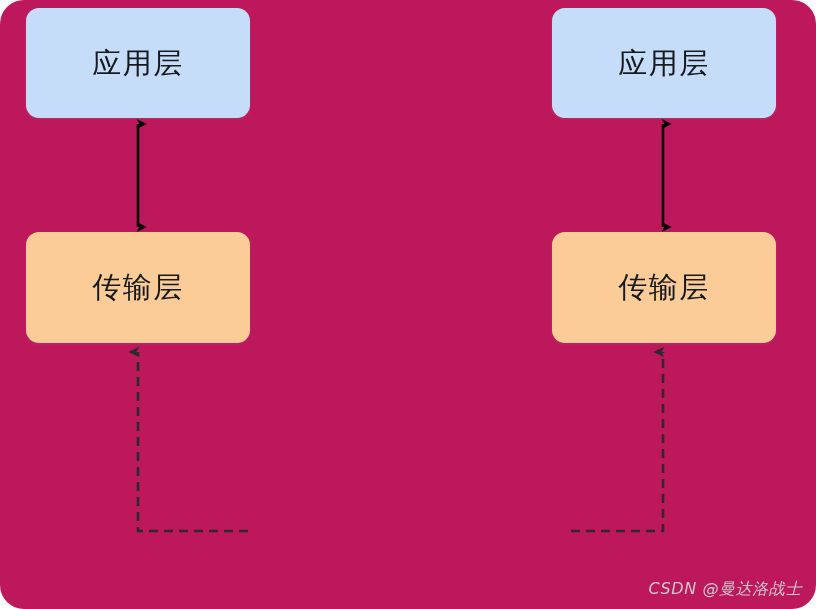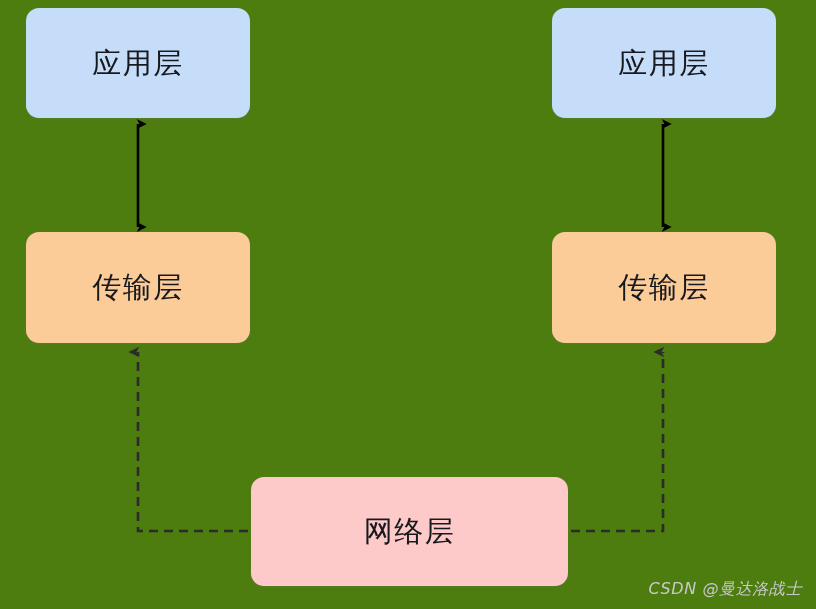--- a/index.html
+++ b/index.html
@@ -10,21 +10,22 @@
   body {
     width: 816px;
     height: 609px;
     font-family: "Liberation Sans", "DejaVu Sans", sans-serif;
     overflow: hidden;
   }
   #canvas {
     position: relative;
     width: 816px;
     height: 609px;
-    background: #4d7c0f;
+    background: #be185d;
+    border-radius: 24px;
   }
   .node {
     position: absolute;
     display: flex;
     align-items: center;
     justify-content: center;
     border-radius: 13px;
     box-sizing: border-box;
     box-shadow: 0 1px 3px rgba(140,140,160,0.18);
   }
@@ -103,19 +104,16 @@
   </div>
 
   <div class="node" id="app-right">
     <span class="node-label">应用层</span>
   </div>
 
   <div class="node" id="trans-right">
     <span class="node-label">传输层</span>
   </div>
 
-  <div class="node" id="net">
-    <span class="node-label">网络层</span>
-  </div>
 
   <div class="watermark">CSDN @曼达洛战士</div>
 
 </div>
 
 </body></html>

